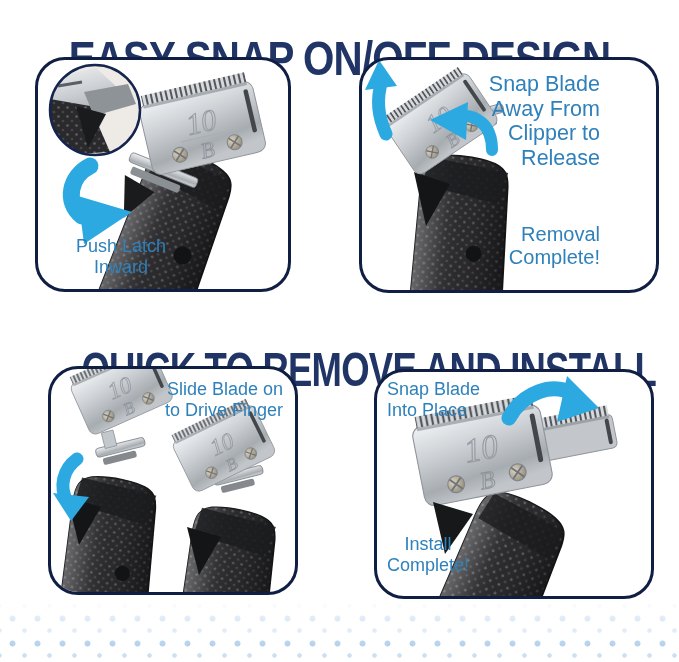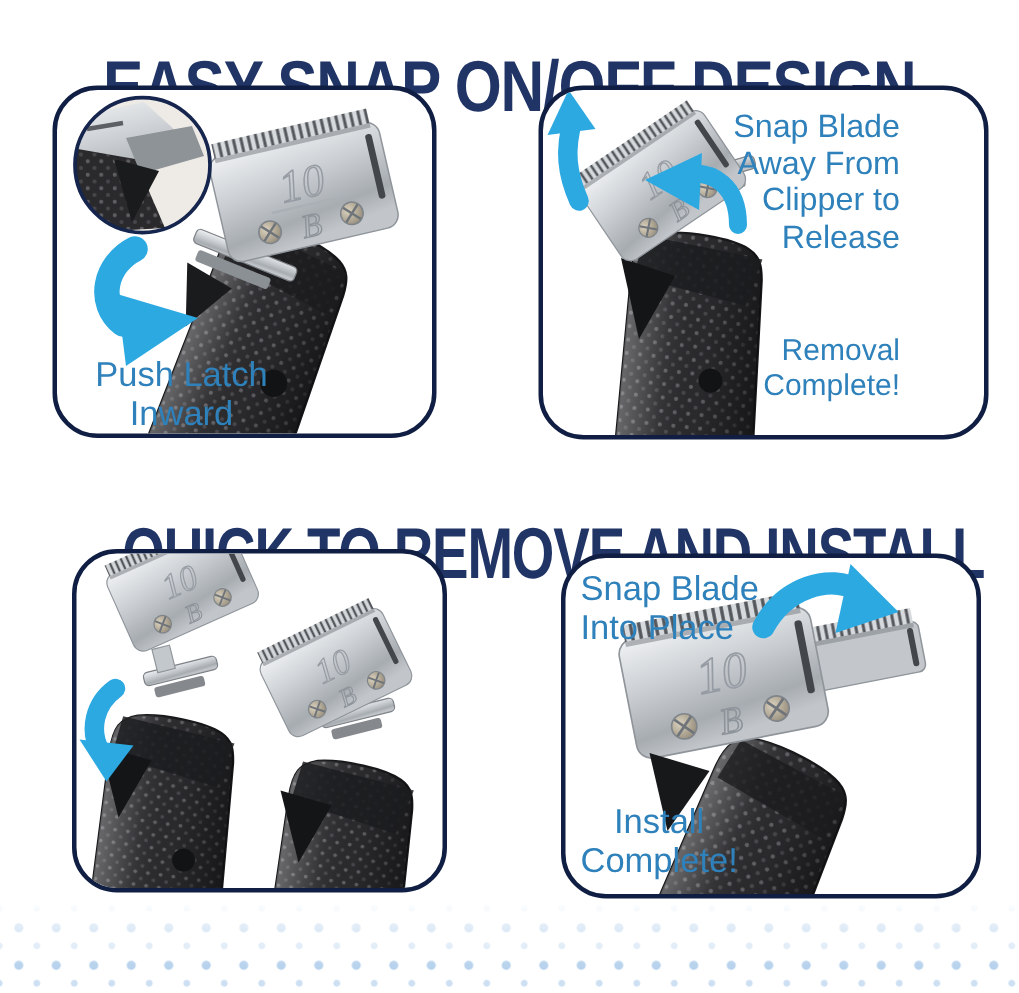--- a/index.html
+++ b/index.html
@@ -9,21 +9,21 @@
          font-weight:bold;font-size:48px;line-height:1.0;letter-spacing:-1px;white-space:nowrap;}
   .title.t1{top:3px;transform:scaleX(.84);}
   .title.t2{top:306px;transform:scaleX(.76);}
   .panel{position:absolute;border:3px solid #0f1e42;border-radius:30px;background:#fff;
          overflow:hidden;box-sizing:border-box;}
   .panel svg{position:absolute;left:0;top:0;width:100%;height:100%;display:block;}
   .p1{left:35px;top:57px;width:256px;height:235px;}
   .p2{left:359px;top:57px;width:300px;height:236px;}
   .p3{left:48px;top:366px;width:250px;height:229px;}
   .p4{left:374px;top:369px;width:280px;height:230px;}
-  .cap{position:absolute;color:#2e81ba;font-size:23px;line-height:1.15;white-space:pre-line;z-index:5;}
+  .cap{position:absolute;color:#2e81ba;font-size:18px;line-height:1.15;white-space:pre-line;z-index:5;}
   .cap.c-p1{left:8px;top:176px;width:150px;text-align:center;}
   .cap.c-p2a{right:56px;top:12px;text-align:right;font-size:21.5px;}
   .cap.c-p2b{right:56px;top:163px;text-align:right;font-size:20px;}
   .cap.c-p3{right:12px;top:10px;text-align:right;}
   .cap.c-p4a{left:10px;top:7px;text-align:left;}
   .cap.c-p4b{left:10px;top:162px;text-align:center;}
   .dots{position:absolute;left:0;right:0;top:596px;bottom:0;pointer-events:none;
     background-image:
       radial-gradient(circle, rgba(164,198,232,.95) 2.6px, rgba(164,198,232,0) 3.4px),
       radial-gradient(circle, rgba(164,198,232,.55) 1.9px, rgba(164,198,232,0) 2.6px);
@@ -243,20 +243,22 @@
           <path d="M25,52 L35,62 M35,52 L25,62" stroke="#6e747a" stroke-width="1.6"></path>
         </g>
         <g>
           <circle cx="86" cy="57" r="7.5" fill="url(#screw)" stroke="#7f858b"></circle>
           <path d="M81,52 L91,62 M91,52 L81,62" stroke="#6e747a" stroke-width="1.6"></path>
         </g>
         <text class="engraved" x="58" y="66" font-size="22" text-anchor="middle" fill="none" stroke="#8d939a" stroke-width="0.9">B</text>
         <rect x="106" y="8" width="4.5" height="44" rx="2" fill="#43474b"></rect>
       </g>
     </svg>
+    <div class="cap c-p3">Slide Blade on
+to Drive Finger</div>
   </section>
 
   <section class="panel p4">
     <svg viewBox="0 0 274 224">
 
       <g transform="translate(112,112) rotate(24) scale(1.05)">
         <path d="M16,2 C34,-2 64,0 76,6 C84,10 86,16 87,26 L96,200 L96,260 L4,260 L2,200 L0,30 C0,12 4,6 16,2 Z" fill="url(#carbon)" stroke="#17181a" stroke-width="1.5"></path>
         <path d="M16,2 C34,-2 64,0 76,6 C84,10 86,16 87,26 L96,200 L96,260 L4,260 L2,200 L0,30 C0,12 4,6 16,2 Z" fill="url(#shade)"></path>
         <path d="M8,6 L84,12 L80,42 L4,34 Z" fill="#1b1c1e" opacity="0.8"></path>
         <circle cx="64" cy="100" r="9" fill="#121315"></circle>

